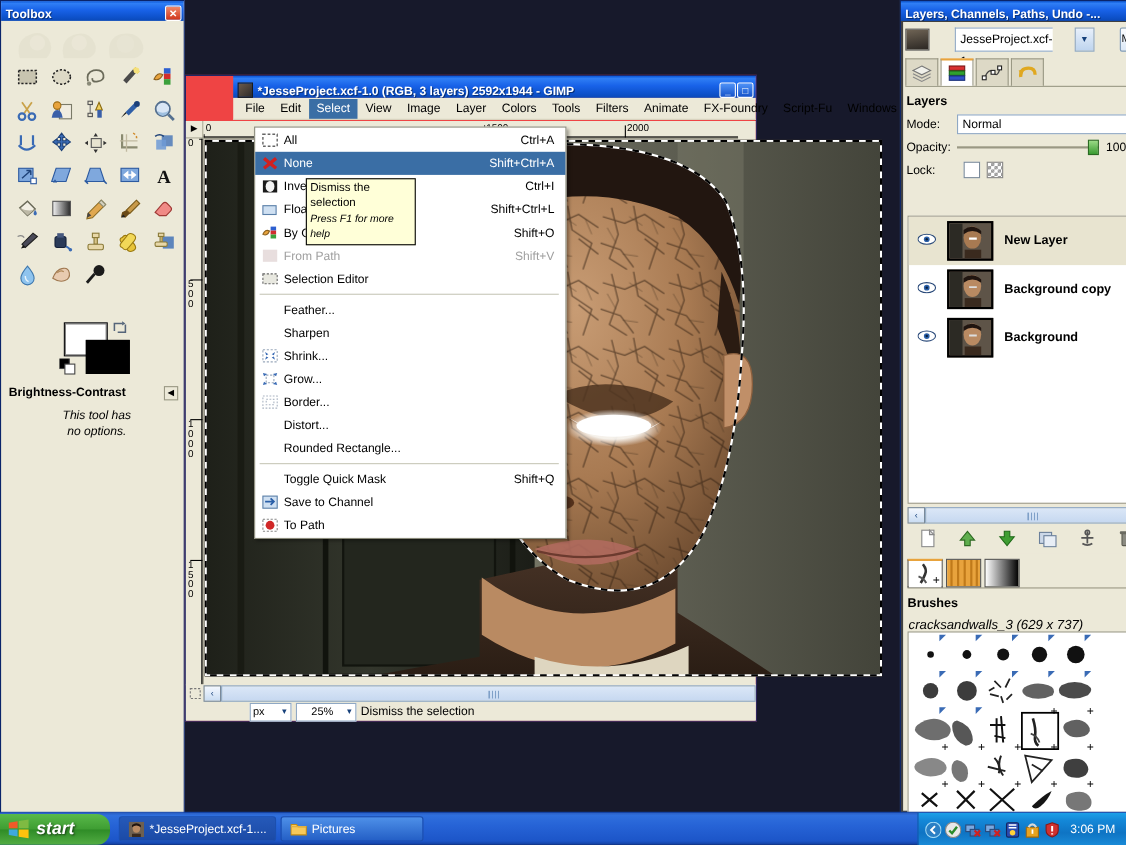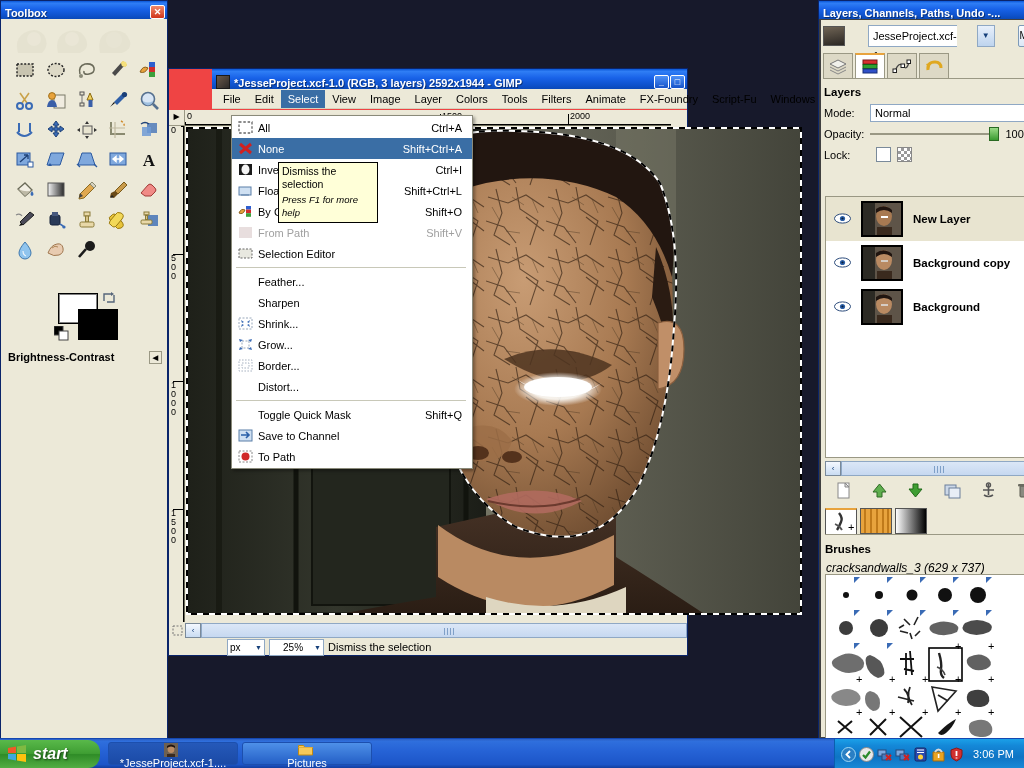--- a/index.html
+++ b/index.html
@@ -110,21 +110,21 @@
   .unitbox { width:38px; height:17px; margin-left:58px; border:1px solid #8fa8c4;
     background:#fff; display:flex; align-items:center; justify-content:space-between;
     padding:0 2px; font-size:10px; }
   .zoombox { width:55px; height:17px; margin-left:4px; border:1px solid #8fa8c4;
     background:#fff; display:flex; align-items:center; justify-content:space-between;
     padding:0 2px; font-size:10px; }
   .statustext { margin-left:4px; font-size:11px; color:#000; }
 
   
   #selectmenu {
-    position:absolute; left:231px; top:115px; width:242px;
+    position:absolute; left:231px; top:115px; width:284px;
     background:#fff; border:1px solid #8a8a7a;
     box-shadow:2px 2px 3px rgba(0,0,0,.35); z-index:60; padding:1px 0;
   }
   .mrow { height:21px; display:flex; align-items:center; position:relative;
           padding-left:0; font-size:11px; color:#000; }
   .mrow .mico { width:26px; height:18px; display:flex; align-items:center; justify-content:center; flex:0 0 26px;}
   .mrow .mlab { flex:1; }
   .mrow .macc { color:#000; padding-right:10px; font-size:11px; }
   .mrow.sel { background:#3a6ea5; color:#fff; }
   .mrow.sel .macc { color:#fff; }
@@ -228,21 +228,21 @@
     border-top:1px solid #1447b0; display:flex; align-items:center; }
   #startbtn { width:100px; height:28px; margin-right:8px;
     background:linear-gradient(to bottom,#59b94a 0%,#3f9e33 48%,#2f8c27 52%,#53ad43 100%);
     border-top-right-radius:12px; border-bottom-right-radius:12px;
     display:flex; align-items:center; padding-left:7px;
     font-style:italic; font-weight:bold; font-size:16px; color:#fff;
     text-shadow:1px 1px 2px rgba(0,0,0,.6); }
   .tbtask { height:23px; min-width:130px; margin-right:4px; padding:0 8px;
     background:linear-gradient(to bottom,#4e90e8,#245fc6);
     border:1px solid #1c4fae; border-radius:3px; color:#fff; font-size:11px;
-    display:flex; align-items:center;flex-direction:column; }
+    display:flex; align-items:center; }
   .tbtask.cur { background:linear-gradient(to bottom,#2559b9,#1b4aa6); }
   .tbtask .tico { width:14px; height:14px; margin-right:5px; flex:0 0 auto; }
   #tray { position:absolute; right:0; top:0; height:30px; width:190px;
     background:linear-gradient(to bottom,#1ba0e8 0%,#1488d8 22%,#0e74c4 60%,#1a8bd8 100%);
     border-left:1px solid #0a5fae; display:flex; align-items:center; padding-left:6px; }
   #tray .trayicon { width:15px; height:15px; margin-right:3px; flex:0 0 auto; }
   #clock { margin-left:6px; color:#fff; font-size:11px; }
   .notifgroup { position:absolute; left:-48px; top:0; height:30px;
      display:flex; align-items:center; }
 </style>
@@ -507,20 +507,24 @@
         </svg>
         <svg class="sw-reset" viewBox="0 0 16 16">
           <rect x="0" y="0" width="9" height="9" fill="#000" stroke="#444"></rect>
           <rect x="5" y="5" width="9" height="9" fill="#fff" stroke="#444"></rect>
         </svg>
       </div>
 
       <div id="toolopt-title">
         <span>Brightness-Contrast</span>
         <span class="arrowbtn">◀</span>
+      </div>
+      <div id="toolopt-body">
+        <div>This tool has</div>
+        <div>no options.</div>
       </div>
     </div>
   </div>
 
   <div class="xpwin" id="gimpwin">
     <div class="xptitle">
       <span class="titleicon"></span>
       <span class="ttxt">*JesseProject.xcf-1.0 (RGB, 3 layers) 2592x1944 - GIMP</span>
       <span class="tbtn">_</span>
       <span class="tbtn">□</span>
@@ -775,20 +779,25 @@
             <rect x="1" y="1" width="13" height="11" fill="none" stroke="#aab4c2" stroke-dasharray="1.6,1.4"></rect>
             <rect x="4" y="4" width="7" height="5" fill="none" stroke="#aab4c2" stroke-dasharray="1.6,1.4"></rect>
           </svg>
         </span>
       <span class="mlab">Border...</span>
       <span class="macc"></span>
     </div>
     <div class="mrow">
       <span class="mico"></span>
       <span class="mlab">Distort...</span>
+      <span class="macc"></span>
+    </div>
+    <div class="mrow">
+      <span class="mico"></span>
+      <span class="mlab">Rounded Rectangle...</span>
       <span class="macc"></span>
     </div>
 
     <div class="msep"></div>
 
     <div class="mrow">
       <span class="mico"></span>
       <span class="mlab">Toggle Quick Mask</span>
       <span class="macc">Shift+Q</span>
     </div>

